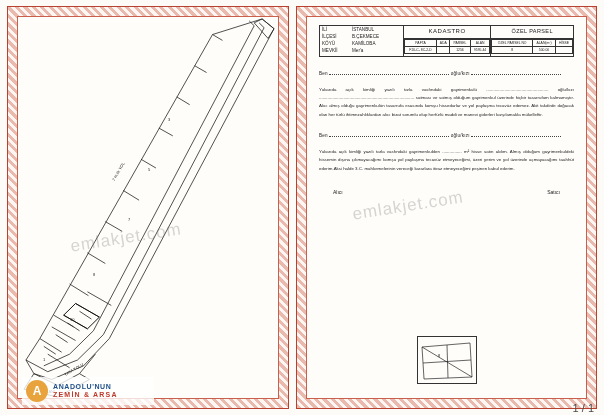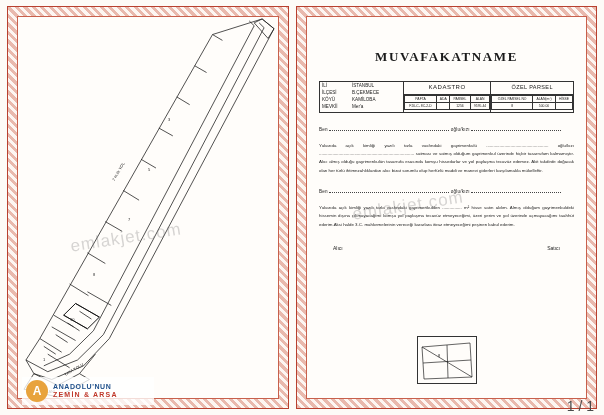--- a/index.html
+++ b/index.html
@@ -186,21 +186,21 @@
   .logo-text .l2 {
     font-family: "Liberation Sans", sans-serif;
     font-size: 7px; font-weight: bold; color: #c0392b; letter-spacing: 1.2px;
   }
 
   .page-counter {
     position: absolute;
     right: 10px;
     bottom: 1px;
     font-family: "Liberation Sans", sans-serif;
-    font-size: 14px;
+    font-size: 11px;
     color: #4a4a4a;
   }
 </style>
 </head>
 <body>
 
 <div class="page">
 
   <div class="sheet left">
     <div class="inner">
@@ -254,21 +254,20 @@
       <span class="map-label" style="left:45px; top:350px; transform:rotate(-30deg);">YAYA YOLU</span>
       <span class="map-label" style="left:90px; top:152px; transform:rotate(-60deg);">7 m.lik YOL</span>
       <span class="map-label" style="left:14px; top:372px;">PARK ALANI</span>
     </div>
   </div>
 
   <div class="sheet right">
     <div class="inner">
       <div class="form">
 
-        <div class="doc-title">MUVAFAKATNAME</div>
 
         <table class="meta">
           <tbody>
               <tr>
             <td class="loc-cell" rowspan="2">
               <div class="loc-row">
                     <span class="loc-key">İLİ</span>
                     <span>İSTANBUL</span>
                   </div>
               <div class="loc-row">

